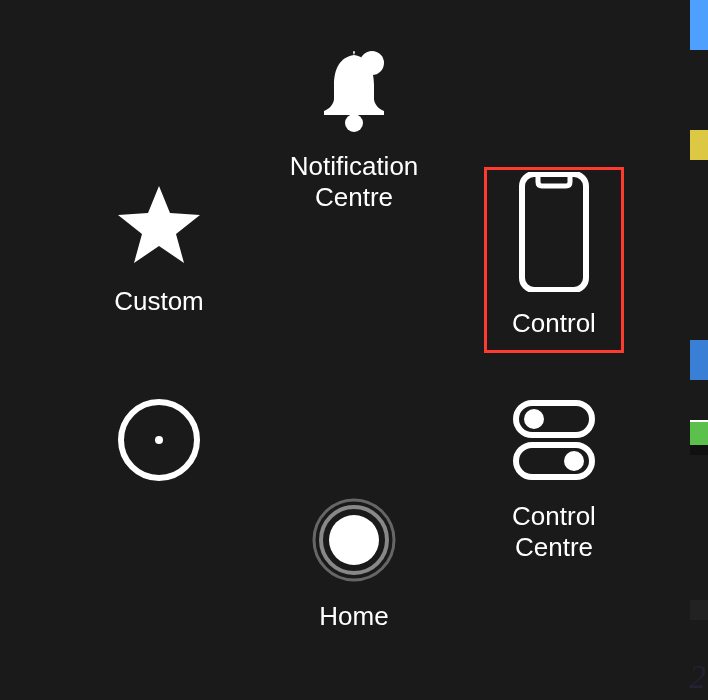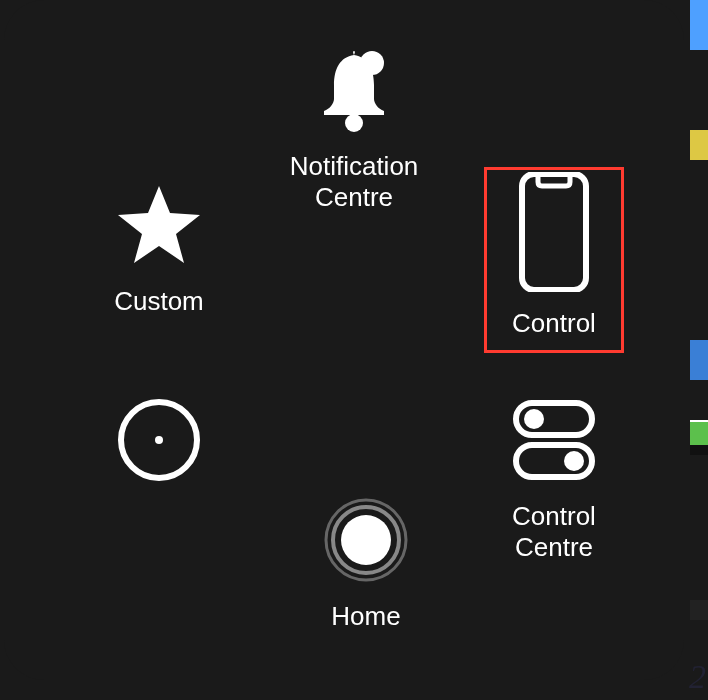--- a/index.html
+++ b/index.html
@@ -128,21 +128,21 @@
         <rect x="12" y="8" width="76" height="32" rx="16" fill="none" stroke="#fff" stroke-width="6"></rect>
         <circle cx="30" cy="24" r="10" fill="#fff"></circle>
         <rect x="12" y="50" width="76" height="32" rx="16" fill="none" stroke="#fff" stroke-width="6"></rect>
         <circle cx="70" cy="66" r="10" fill="#fff"></circle>
       </svg>
     </span>
     <div class="menu-label" style="white-space:pre-line;">Control
 Centre</div>
   </div>
 
-  <div class="menu-item" style="left:272px; top:495px; width:180px;">
+  <div class="menu-item" style="left:260px; top:495px; width:180px;">
     <span class="icon-wrap">
       <svg width="90" height="90" viewBox="0 0 90 90">
         <circle cx="45" cy="45" r="40" fill="none" stroke="#666" stroke-width="3"></circle>
         <circle cx="45" cy="45" r="33" fill="none" stroke="#888" stroke-width="4"></circle>
         <circle cx="45" cy="45" r="25" fill="#fff"></circle>
       </svg>
     </span>
     <div class="menu-label">Home</div>
   </div>
 

